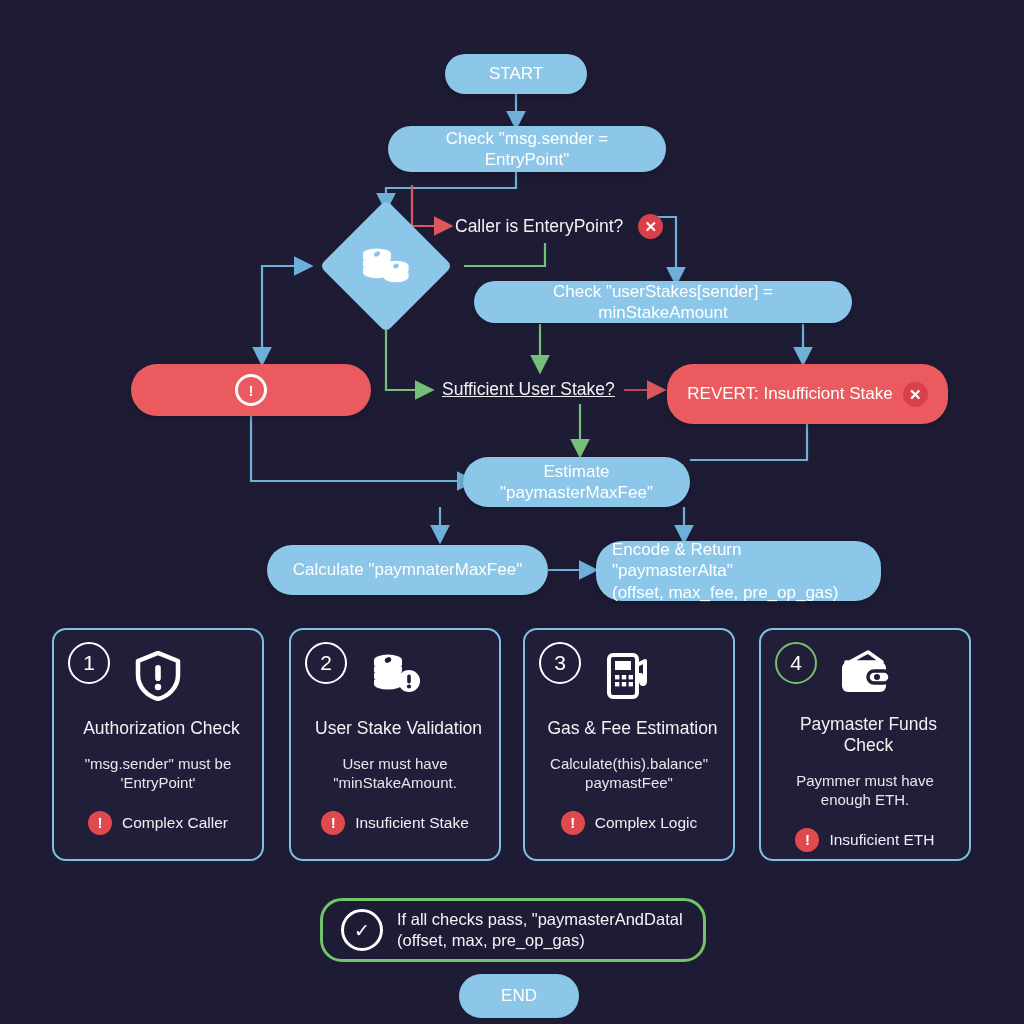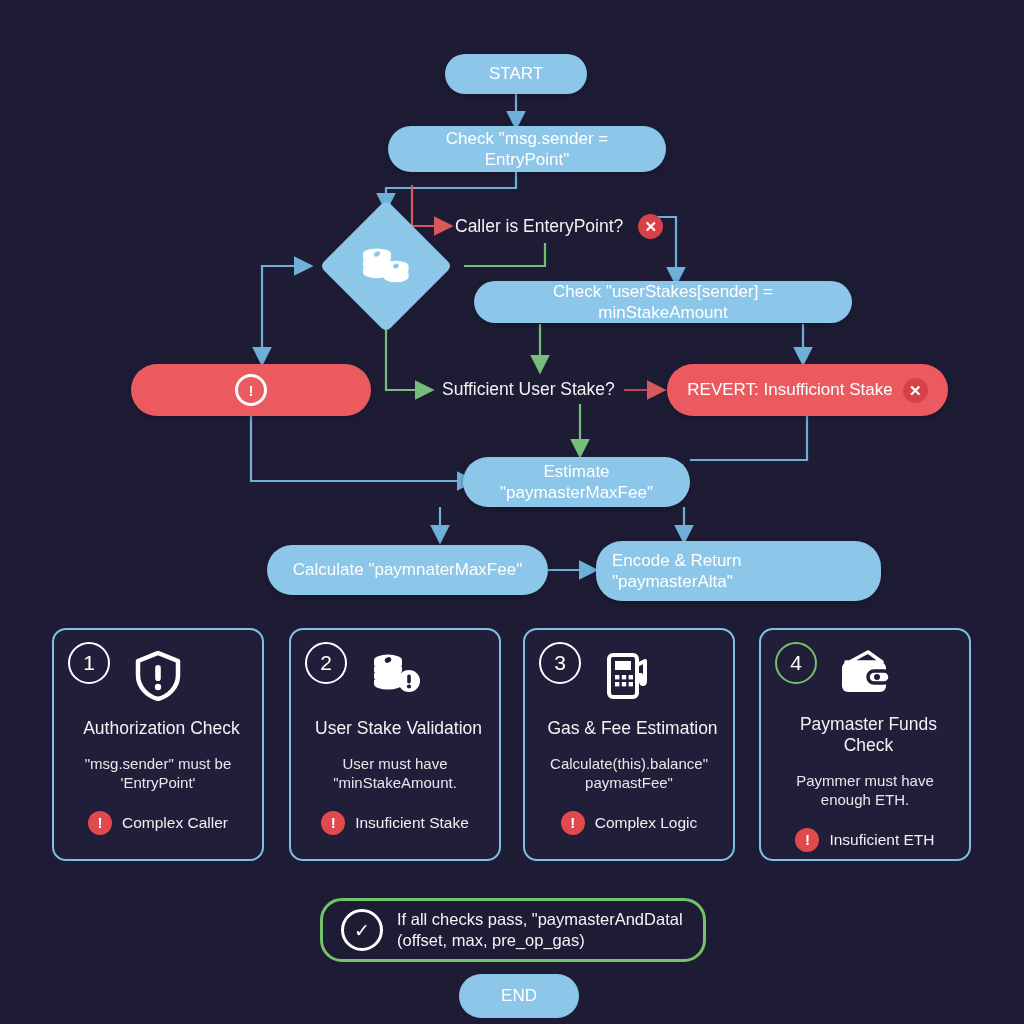--- a/index.html
+++ b/index.html
@@ -212,39 +212,40 @@
   </div>
 
   <div class="node pill" style="left:474px;top:281px;width:378px;height:42px;">
     <span>Check "userStakes[sender] = minStakeAmount</span>
   </div>
 
   <div class="node revert" style="left:131px;top:364px;width:240px;height:52px;">
     <span class="bang">!</span>
   </div>
 
-  <div class="label" style="left:442px;top:379px;">
+  <div class="label" style="left:442px;top:379px;text-decoration:underline;">
     <span>Sufficient User Stake?</span>
   </div>
 
-  <div class="node revert" style="left:667px;top:364px;width:281px;height:52px;">
+  <div class="node revert" style="left:667px;top:364px;width:281px;height:60px;">
     <span>REVERT: Insufficiont Stake</span>
     <span class="xmark">✕</span>
   </div>
 
   <div class="node pill" style="left:463px;top:457px;width:227px;height:50px;">
     <span>Estimate "paymasterMaxFee"</span>
   </div>
 
   <div class="node pill" style="left:267px;top:545px;width:281px;height:50px;">
     <span>Calculate "paymnaterMaxFee"</span>
   </div>
 
   <div class="node pill multi" style="left:596px;top:541px;width:285px;height:60px;padding:8px 16px;">
     <span>Encode &amp; Return "paymasterAlta"</span>
+    <span>(offset, max_fee, pre_op_gas)</span>
   </div>
 
   <div class="card" style="left:52px;top:628px;width:212px;height:233px;">
     <div class="badge">
       <span>1</span>
     </div>
     <div class="cardicon">
       <svg width="46" height="50" viewBox="0 0 46 50" aria-hidden="true">
         <path d="M23 2 L43 10 V24 C43 36 34 45 23 48 C12 45 3 36 3 24 V10 Z" fill="none" stroke="#ffffff" stroke-width="4.5" stroke-linejoin="round"></path>
         <rect x="20.2" y="14" width="5.6" height="16" rx="2.8" fill="#ffffff"></rect>

